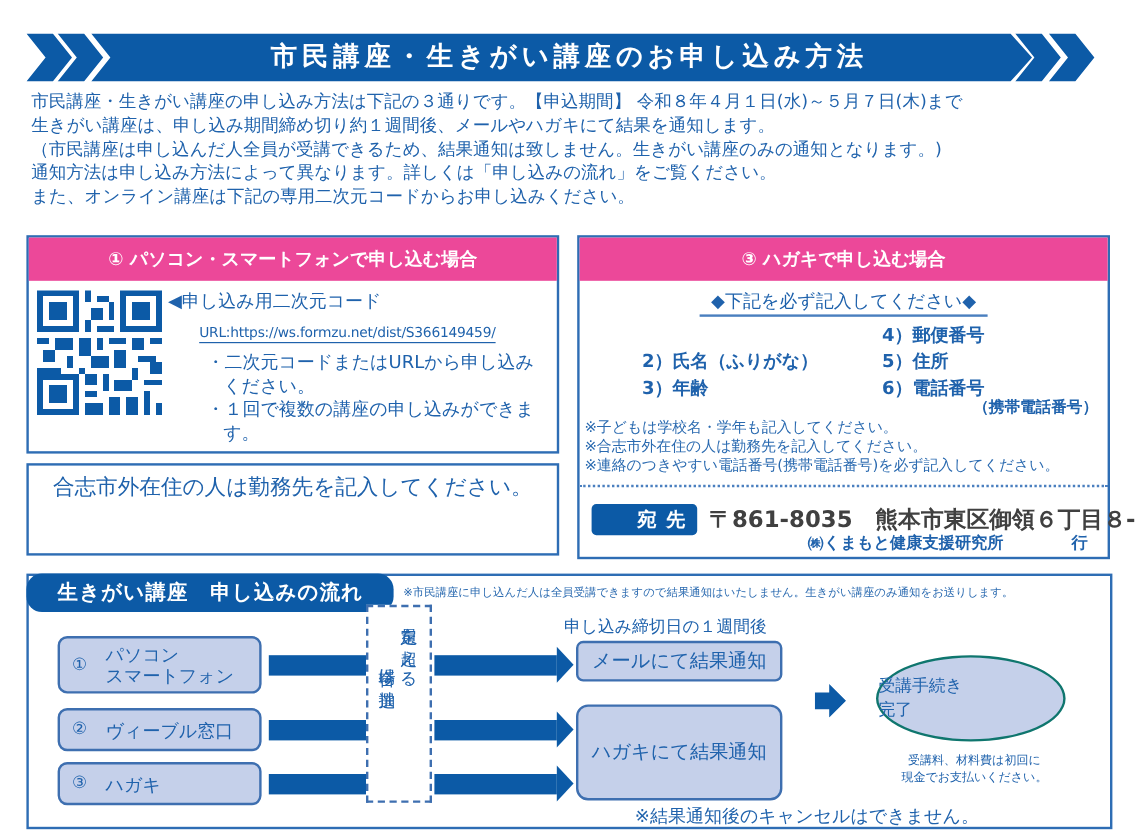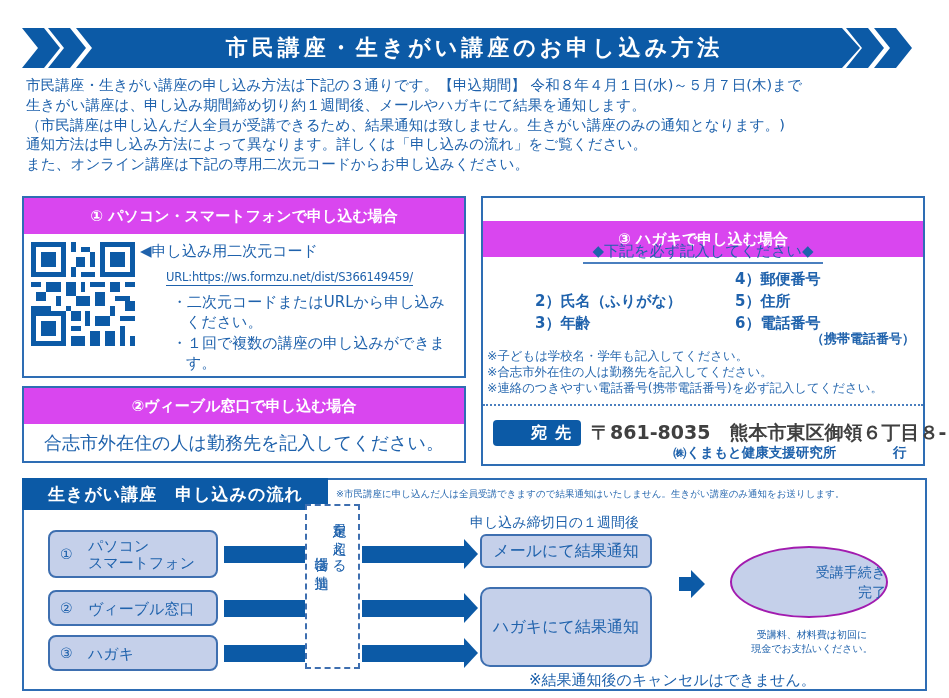--- a/index.html
+++ b/index.html
@@ -12,70 +12,70 @@
   #banner svg{position:absolute;left:0;top:0;}
   #banner-title{position:absolute;left:0;top:0;width:905px;height:40px;line-height:40px;text-align:center;
     color:#fff;font-size:22px;font-weight:bold;letter-spacing:4px;}
 
   
   #intro{left:26px;top:75px;width:920px;font-size:14.6px;line-height:19.8px;color:#1f62ac;white-space:nowrap;}
   #intro div{height:19.8px;}
 
   
   .box{position:absolute;border:2px solid #2e6db4;background:#fff;}
-  .box-head{background:#d946ef;color:#fff;font-weight:bold;text-align:center;}
+  .box-head{background:#ec4899;color:#fff;font-weight:bold;text-align:center;}
 
   
   #box1{left:22px;top:196px;width:444px;height:182px;}
   #box1 .box-head{height:36px;line-height:36px;font-size:15px;}
   #qr{position:absolute;left:6px;top:44px;width:106px;height:104px;}
   #qr-label{position:absolute;left:116px;top:44px;font-size:15px;color:#1f62ac;}
   #url{position:absolute;left:142px;top:72px;font-size:11.5px;color:#1f62ac;border-bottom:1px solid #1f62ac;padding-bottom:1px;letter-spacing:-0.2px;}
   .bullet{position:absolute;left:148px;font-size:15px;color:#1f62ac;line-height:20px;}
   .bullet .txt{padding-left:14px;text-indent:-14px;display:block;width:282px;}
 
   
   #box2{left:22px;top:386px;width:444px;height:77px;}
   #box2 .box-head{height:36px;line-height:36px;font-size:15px;}
   #box2-body{text-align:center;font-size:18px;color:#1f62ac;line-height:38px;}
 
   
   #box3{left:481px;top:196px;width:444px;height:270px;}
-  #box3 .box-head{height:36px;line-height:36px;font-size:15px;margin-top:23px;}
+  #box3 .box-head{height:36px;line-height:36px;font-size:15px;}
   #req-title{position:absolute;left:100px;top:44px;width:240px;text-align:center;font-size:15px;color:#1f62ac;border-bottom:2px solid #4a7fbf;padding-bottom:1px;}
   .req{position:absolute;font-size:15px;font-weight:bold;color:#1f62ac;white-space:nowrap;}
   #mobile-note{position:absolute;left:328px;top:132px;font-size:13px;font-weight:bold;color:#1f62ac;}
   .note{position:absolute;left:4px;font-size:12.4px;color:#2a6ab0;white-space:nowrap;}
   #dotted{position:absolute;left:0;top:206px;width:440px;border-top:2px dotted #4a7fbf;}
   #addr-badge{position:absolute;left:10px;top:222px;width:88px;height:26px;background:#0c5aa6;color:#fff;font-weight:bold;
     font-size:16px;line-height:26px;text-align:center;border-radius:4px;letter-spacing:8px;padding-left:36px;}
   #addr-line{position:absolute;left:108px;top:222px;font-size:19px;color:#404040;font-weight:bold;white-space:nowrap;}
   #addr-org{position:absolute;left:190px;top:246px;font-size:13.5px;color:#1f62ac;font-weight:bold;white-space:nowrap;}
   #addr-suffix{position:absolute;left:410px;top:246px;font-size:13.5px;color:#1f62ac;font-weight:bold;}
 
   
   #flow{left:22px;top:478px;width:905px;height:213px;border:2px solid #2e6db4;background:#fff;}
   #flow-head{position:absolute;left:-2px;top:-2px;width:306px;height:32px;background:#0c5aa6;color:#fff;font-weight:bold;
-    font-size:17px;line-height:32px;padding-left:26px;letter-spacing:1px;}
+    font-size:17px;line-height:32px;padding-left:26px;letter-spacing:1px;border-radius:13px;}
   #flow-note{position:absolute;left:312px;top:8px;font-size:9.5px;color:#2a6ab0;white-space:nowrap;}
   .method{position:absolute;left:24px;width:170px;background:#c5d0ea;border:2px solid #3e6fb0;border-radius:8px;color:#1f62ac;font-size:15px;}
   .method .num{position:absolute;left:10px;font-size:14px;}
   .method .lbl{position:absolute;left:38px;line-height:17px;white-space:pre;}
   .bar{position:absolute;height:17px;background:#0c5aa6;}
   .arrowhead{position:absolute;width:0;height:0;border-top:15px solid transparent;border-bottom:15px solid transparent;border-left:14px solid #0c5aa6;}
   #lottery{position:absolute;left:281px;top:24px;width:55px;height:165px;border:2px dashed #3e6fb0;background:#fff;}
   #lottery .col{position:absolute;top:6px;writing-mode:vertical-rl;font-size:14px;color:#1f62ac;letter-spacing:1px;}
   #deadline{position:absolute;left:446px;top:34px;font-size:14px;color:#1f62ac;}
   #mail-box{position:absolute;left:456px;top:54px;width:172px;height:34px;background:#c5d0ea;border:2px solid #3e6fb0;border-radius:6px;
     text-align:center;line-height:30px;font-size:16px;color:#1f62ac;}
   #post-box{position:absolute;left:456px;top:107px;width:172px;height:80px;background:#c5d0ea;border:2px solid #3e6fb0;border-radius:10px;
     text-align:center;line-height:76px;font-size:16px;color:#1f62ac;}
   #big-arrow{position:absolute;left:655px;top:90px;}
-  #done{position:absolute;left:706px;top:66px;width:158px;height:72px;background:#c5d0ea;border:2px solid #a21caf;border-radius:50%;
-    text-align:right;font-size:14px;color:#1f62ac;line-height:20px;padding-top:14px;}
+  #done{position:absolute;left:706px;top:66px;width:158px;height:72px;background:#c5d0ea;border:2px solid #0f766e;border-radius:50%;
+    text-align:left;font-size:14px;color:#1f62ac;line-height:20px;padding-top:14px;}
   #fee{position:absolute;left:718px;top:148px;font-size:10px;color:#1f62ac;line-height:14px;text-align:center;width:140px;}
   #cancel-note{position:absolute;left:505px;top:191px;font-size:15px;color:#1f62ac;}
 </style>
 </head>
 <body>
 
 <div id="banner" class="abs">
   <svg width="905" height="40" viewBox="0 0 905 40">
     <polygon points="0,0 22,0 38,20 22,40 0,40 16,20" fill="#0c5aa6"></polygon>
     <polygon points="26,0 48,0 64,20 48,40 26,40 42,20" fill="#0c5aa6"></polygon>
@@ -135,27 +135,26 @@
       <rect x="8" y="19" width="3" height="2"></rect>
         <rect x="20" y="19" width="1" height="2"></rect>
         <rect x="15" y="20" width="2" height="1"></rect>
     </g>
   </svg>
   <div id="qr-label">◀申し込み用二次元コード</div>
   <div id="url">URL:https://ws.formzu.net/dist/S366149459/</div>
   <div class="bullet" style="top:94px;">
     <span class="txt">・二次元コードまたはURLから申し込みください。</span>
   </div>
-  <div class="bullet" style="top:135px;">
+  <div class="bullet" style="top:135px;font-family:Liberation Mono, monospace;">
     <span class="txt">・１回で複数の講座の申し込みができます。</span>
   </div>
 </div>
 
 <div id="box2" class="box">
-  <div class="box-head">②ヴィーブル窓口で申し込む場合</div>
   <div id="box2-body">合志市外在住の人は勤務先を記入してください。</div>
 </div>
 
 <div id="box3" class="box">
   <div class="box-head">③ ハガキで申し込む場合</div>
   <div id="req-title">◆下記を必ず記入してください◆</div>
   <div class="req" style="left:52px;top:94px;">2）氏名（ふりがな）</div>
   <div class="req" style="left:52px;top:116px;">3）年齢</div>
   <div class="req" style="left:252px;top:72px;">4）郵便番号</div>
   <div class="req" style="left:252px;top:94px;">5）住所</div>

